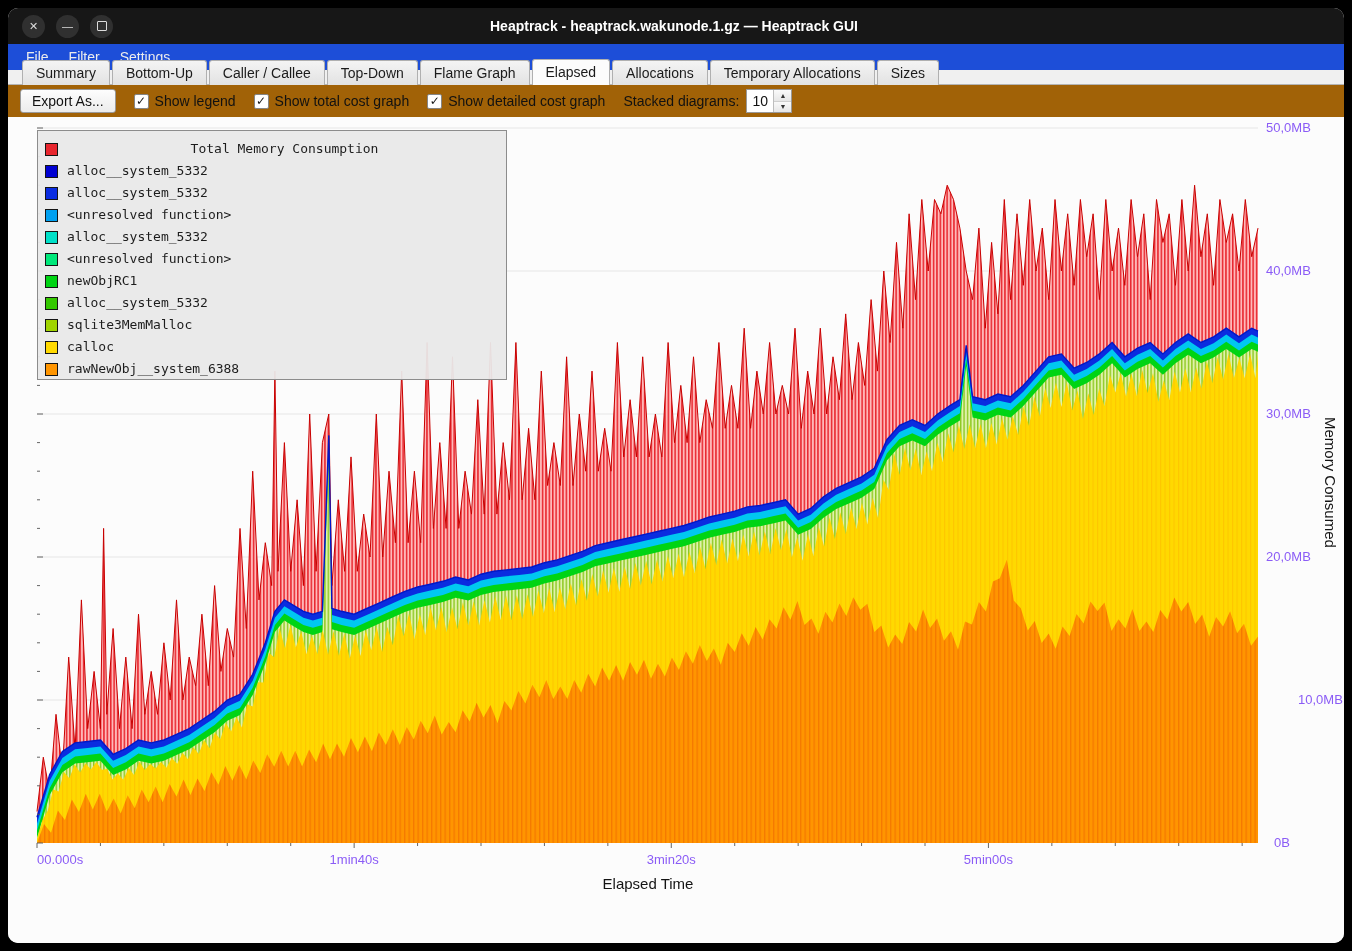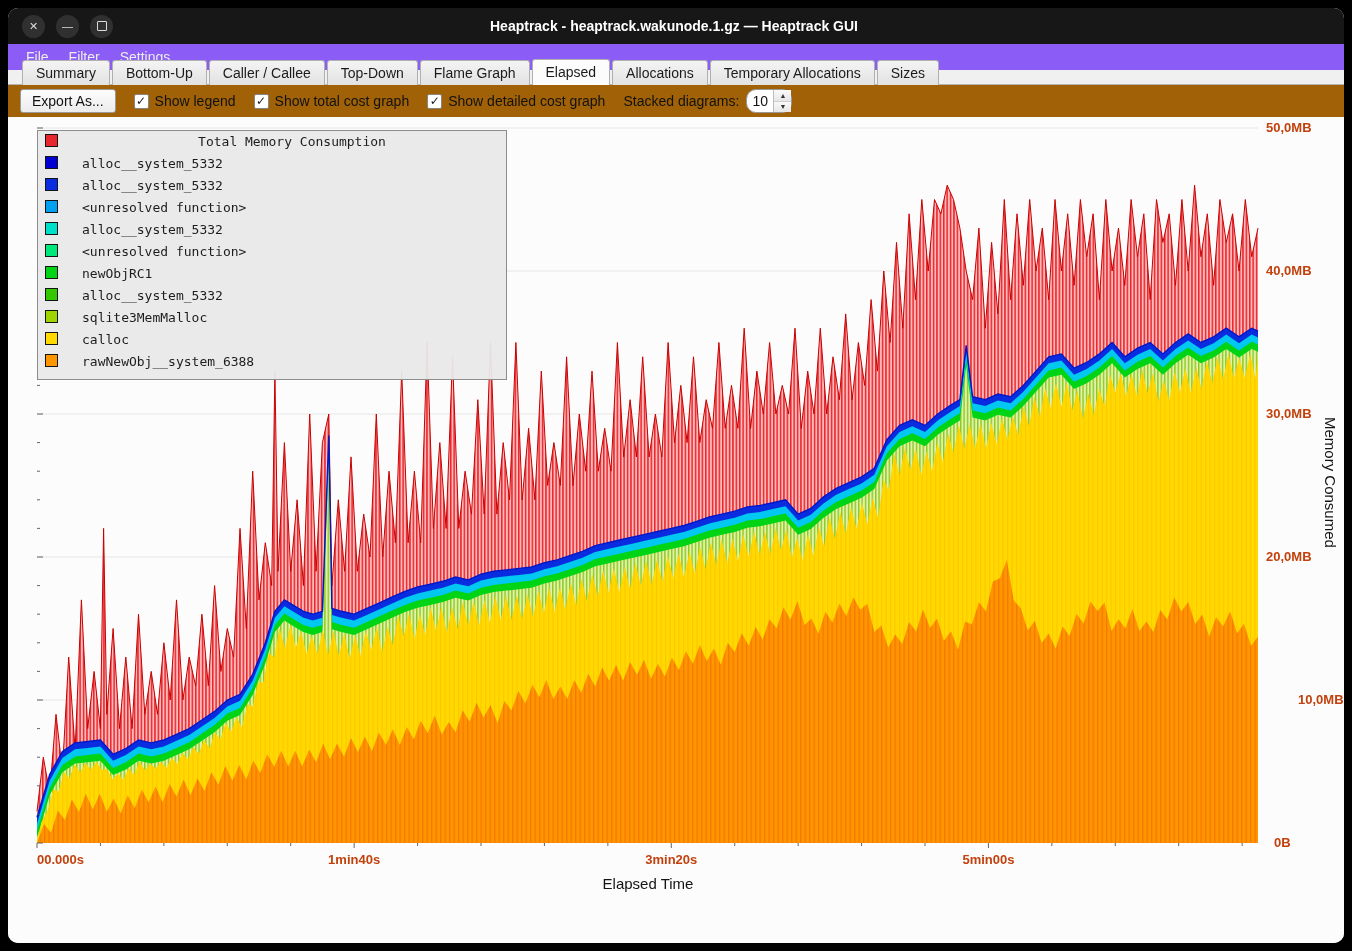--- a/index.html
+++ b/index.html
@@ -5,46 +5,46 @@
   html,body{margin:0;padding:0;}
   body{width:1352px;height:951px;background:#000;font-family:"Liberation Sans","DejaVu Sans",sans-serif;position:relative;overflow:hidden;}
   .window{position:absolute;left:8px;top:8px;width:1336px;height:935px;border-radius:10px;overflow:hidden;background:#f5f5f5;display:flex;flex-direction:column;box-shadow:0 0 0 1px #000;}
   
   .titlebar{height:36px;background:#171717;display:flex;align-items:center;position:relative;flex:0 0 auto;}
   .win-btn{width:23px;height:23px;border-radius:50%;background:#303030;color:#dcdcdc;display:flex;align-items:center;justify-content:center;font-size:11px;margin-left:11px;flex:0 0 auto;z-index:2;}
   .win-btn:first-child{margin-left:14px;}
   .max-glyph{width:8px;height:8px;border:1.2px solid #dcdcdc;border-radius:1px;display:block;}
   .window-title{position:absolute;left:0;right:4px;text-align:center;color:#ffffff;font-weight:bold;font-size:14px;}
   
-  .menubar{height:26px;background:#8b5cf6;display:flex;align-items:center;padding-left:8px;flex:0 0 auto;}
+  .menubar{height:26px;background:#1d4ed8;display:flex;align-items:center;padding-left:8px;flex:0 0 auto;}
   .menu-item{color:#ececec;font-size:14px;padding:3px 10px;}
   .menu-item::first-letter{text-decoration:underline;}
   
   .tabbar{display:flex;align-items:flex-end;gap:2px;padding:3px 0 0 14px;height:15px;box-sizing:border-box;background:#f0f0f0;border-bottom:1px solid #b4b4b4;flex:0 0 auto;}
   .tab{font-size:14px;color:#1b1b1b;background:linear-gradient(#f4f4f4,#e2e2e2);border:1px solid #b0b0b0;border-bottom:none;border-radius:3px 3px 0 0;padding:4px 13px 4px;position:relative;bottom:-1px;white-space:nowrap;}
   .tab.active{background:#fcfcfc;z-index:2;padding-bottom:5px;}
   
   .toolbar{display:flex;align-items:center;gap:18px;padding:4px 12px;height:32px;box-sizing:border-box;background:#a16207;flex:0 0 auto;}
   .btn{font-size:14px;color:#111;padding:3px 11px;border:1px solid #9a9a9a;border-radius:3px;background:linear-gradient(#fdfdfd,#ececec);white-space:nowrap;}
   .checkbox{display:flex;align-items:center;gap:6px;font-size:14px;color:#111;}
   .checkbox .box{width:15px;height:15px;box-sizing:border-box;background:#fff;border:1px solid #858585;border-radius:2px;display:flex;align-items:center;justify-content:center;font-size:12px;color:#161616;line-height:1;}
   .spin-group{display:flex;align-items:center;gap:7px;font-size:14px;color:#111;}
-  .spin{display:flex;border:1px solid #999;background:#fff;border-radius:10px;height:24px;align-items:stretch;box-sizing:border-box;}
+  .spin{display:flex;border:1px solid #999;background:#fff;border-radius:0;height:24px;align-items:stretch;box-sizing:border-box;}
   .spin .val{width:26px;display:flex;align-items:center;justify-content:center;font-size:14px;color:#111;}
   .spin .arrows{display:flex;flex-direction:column;border-left:1px solid #bdbdbd;}
   .spin .arrows .arrow{flex:1;font-size:7px;line-height:1;display:flex;align-items:center;justify-content:center;width:17px;color:#333;background:linear-gradient(#fafafa,#e6e6e6);}
   .spin .arrows .arrow:first-child{border-bottom:1px solid #cfcfcf;}
   
   .chart-wrap{position:relative;flex:1 1 auto;background:#fcfcfc;overflow:hidden;}
   .chart-wrap svg{position:absolute;left:0;top:0;}
-  .tick-label{position:absolute;font-size:13px;color:#c2410c;white-space:nowrap;font-weight:bold;}
+  .tick-label{position:absolute;font-size:13px;color:#8b5cf6;white-space:nowrap;}
   .axis-title-x{position:absolute;font-size:15px;color:#141414;transform:translateX(-50%);}
   .axis-title-y{position:absolute;font-size:15px;color:#141414;writing-mode:vertical-rl;}
   .legend{position:absolute;left:29px;top:13px;width:470px;box-sizing:border-box;background:rgba(233,233,233,0.95);border:1px solid #8c8c8c;padding:3px 4px;font-family:"DejaVu Sans Mono","Liberation Mono",monospace;font-size:13px;color:#1d1d1d;}
-  .legend-row{display:flex;align-items:flex-start;gap:24px;height:22px;}
+  .legend-row{display:flex;align-items:flex-end;gap:9px;height:22px;}
   .legend-swatch{width:13px;height:13px;box-sizing:border-box;border:1px solid #141414;flex:0 0 auto;margin-left:3px;}
   .legend-row.header .legend-label{flex:1;text-align:center;}
 </style>
 </head>
 <body>
 
 <div class="window">
 
   <div class="titlebar">
     <div class="win-btn">

